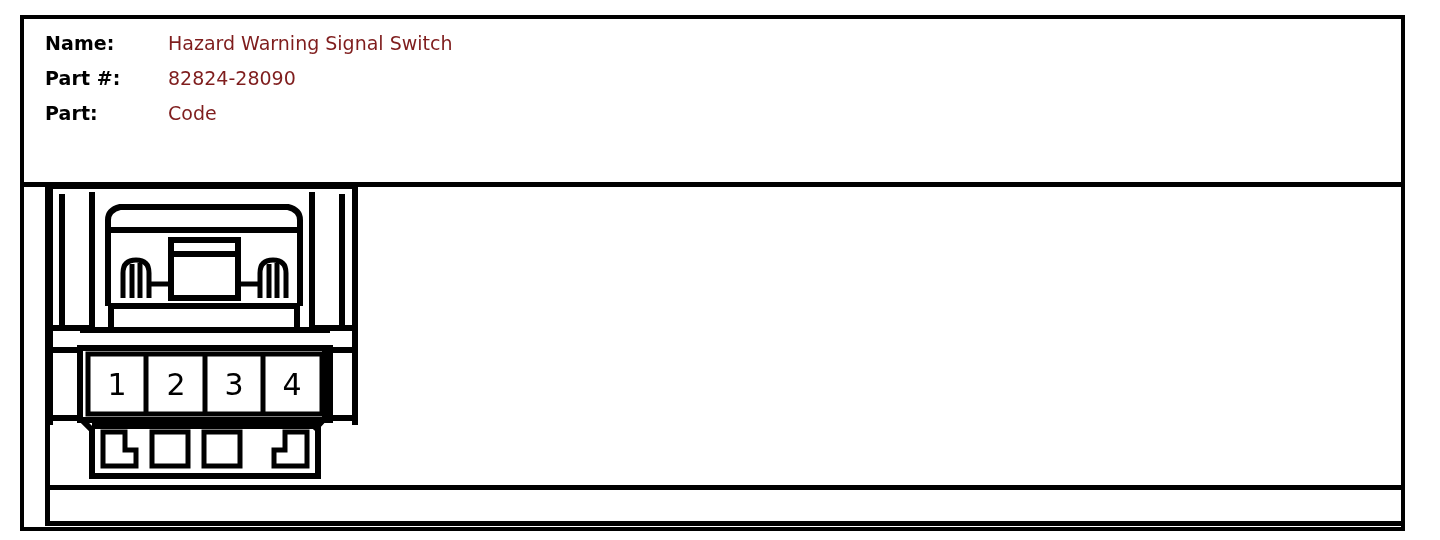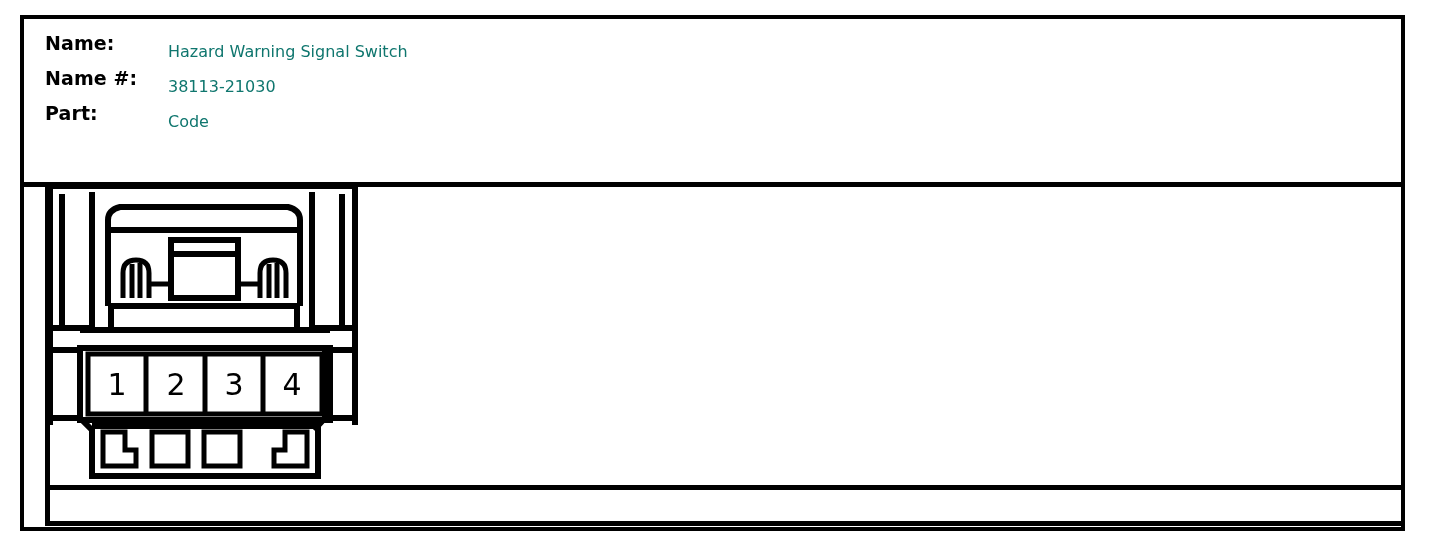--- a/index.html
+++ b/index.html
@@ -83,24 +83,24 @@
     left: 0;
     top: 0;
     font-weight: bold;
     font-size: 19px;
     color: #000000;
     letter-spacing: 0.1px;
   }
   .spec-value {
     position: absolute;
     left: 123px;
-    top: 8px;
+    top: 0;
     font-weight: normal;
-    font-size: 16px;
-    color: #0f766e;
+    font-size: 19px;
+    color: #7f1d1d;
   }
 
   
   .connector-wrap {
     position: absolute;
     left: 40px;
     top: 178px;
     width: 330px;
     height: 310px;
   }
@@ -127,22 +127,22 @@
 
   <div class="specs">
 
     <div class="spec-row">
       <span class="spec-label">Name:</span>
       <span class="spec-value">Hazard Warning Signal Switch</span>
     </div>
 
 
     <div class="spec-row">
-      <span class="spec-label">Name #:</span>
-      <span class="spec-value">38113-21030</span>
+      <span class="spec-label">Part #:</span>
+      <span class="spec-value">82824-28090</span>
     </div>
 
     <div class="spec-row">
       <span class="spec-label">Part:</span>
       <span class="spec-value">Code</span>
     </div>
 
   </div>
 
   <div class="connector-wrap">

